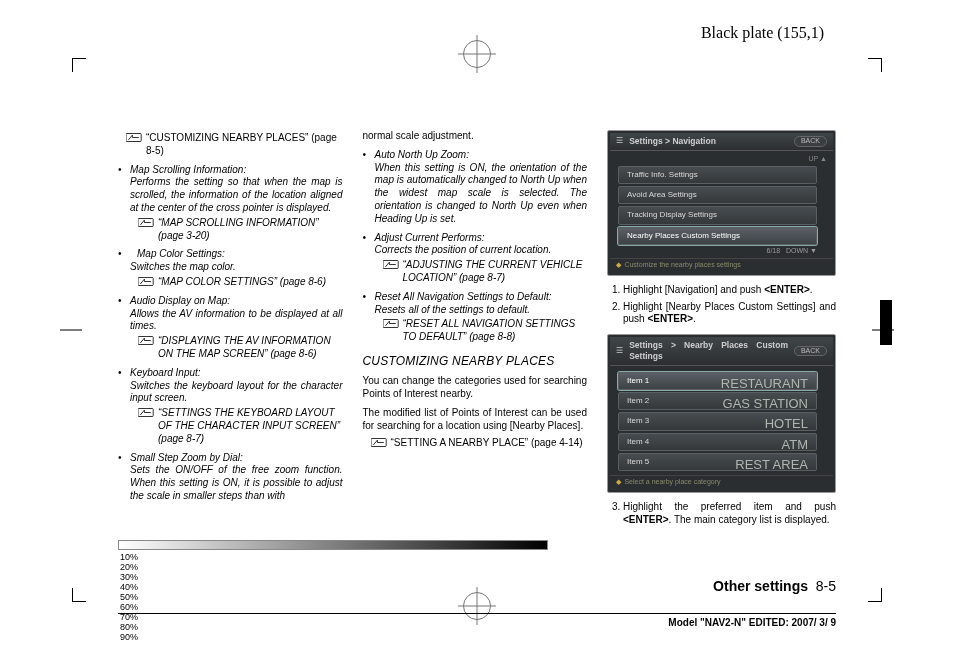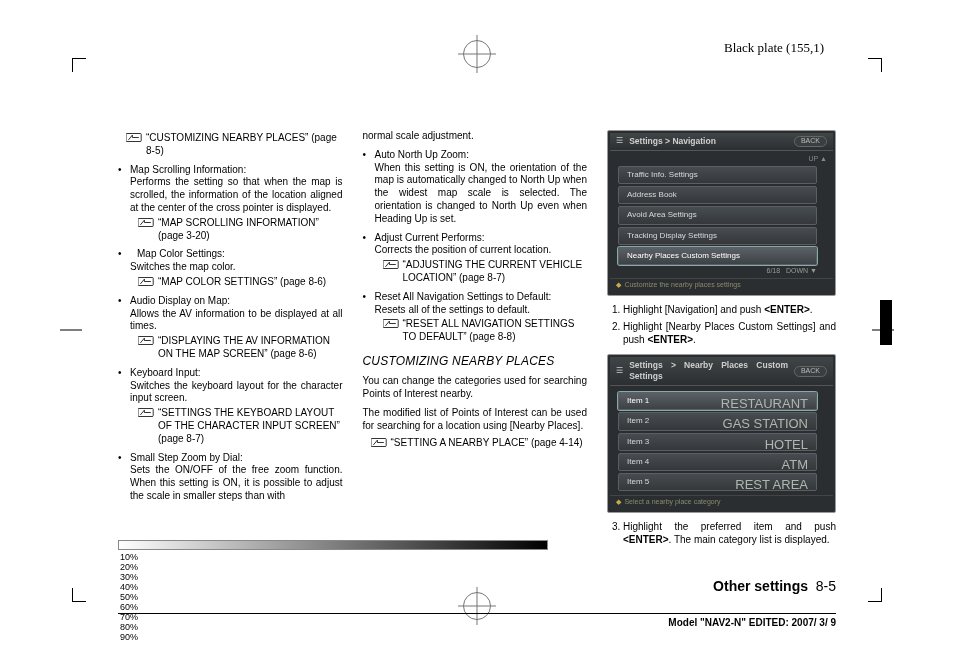--- a/index.html
+++ b/index.html
@@ -25,31 +25,31 @@
   .side-tick-left { left:60px; }
   .side-tick-right { right:60px; }
   .reg-mark {
     position:absolute; width:28px; height:28px; border:1px solid #777; border-radius:50%;
   }
   .reg-mark::before, .reg-mark::after { content:""; position:absolute; background:#777; }
   .reg-mark::before { left:50%; top:-6px; bottom:-6px; width:1px; transform:translateX(-50%);}
   .reg-mark::after { top:50%; left:-6px; right:-6px; height:1px; transform:translateY(-50%);}
   .reg-top { top:40px; left:50%; transform:translateX(-50%);}
   .reg-bot { bottom:40px; left:50%; transform:translateX(-50%);}
-  .plate-label { position:absolute; top:40px; right:130px; font-size:13px; font-family:"Times New Roman", serif; }
+  .plate-label { position:absolute; top:24px; right:130px; font-size:16px; font-family:"Times New Roman", serif; }
   .black-tab { position:absolute; right:62px; top:300px; width:12px; height:45px; background:#000;}
   .page {
     position:absolute;
     top:130px; left:118px; right:118px; bottom:100px;
     display:flex;
     gap:20px;
   }
   .col { flex:1; min-width:0; line-height:1.28; text-align:justify; }
   .col3 { flex:1.02; }
-  ul { list-style:none; }
+  ul { list-style:none;font-style:italic; }
   li.bullet { position:relative; padding-left:12px; margin-top:6px;}
   li.bullet::before { content:"•"; position:absolute; left:0; top:0; }
   .ref { position:relative; padding-left:28px; margin-top:2px; text-align:left;}
   .ref-icon { position:absolute; left:8px; top:0; width:16px; height:10px;}
   .ref-icon svg { width:16px; height:11px; display:block;}
   .heading { font-size:12px; margin:10px 0 4px; letter-spacing:0.2px; text-align:left;font-style:italic;}
   .para { margin-top:6px; }
   .screenshot {
     background:#2a2e31;
     border:1px solid #999;
@@ -253,21 +253,20 @@
   <div class="col col3">
     <div class="screenshot">
       <div class="ss-titlebar">
         <span>☰</span>
         <span class="crumb">Settings &gt; Navigation</span>
         <span class="ss-back">BACK</span>
       </div>
       <div class="ss-body">
         <div style="text-align:right; font-size:7px; color:#888;">UP ▲</div>
         <div class="ss-row">Traffic Info. Settings</div>
-        <div class="ss-row">Address Book</div>
         <div class="ss-row">Avoid Area Settings</div>
         <div class="ss-row">Tracking Display Settings</div>
         <div class="ss-row sel">Nearby Places Custom Settings</div>
         <div class="ss-count"><span>6/18</span> &nbsp; DOWN ▼</div>
       </div>
       <div class="ss-foot"><span class="fico">◆</span><span>Customize the nearby places settings</span></div>
     </div>
 
     <ol class="steps">
       <li><span>Highlight [Navigation] and push </span><span class="enter">&lt;ENTER&gt;</span>.</li>

